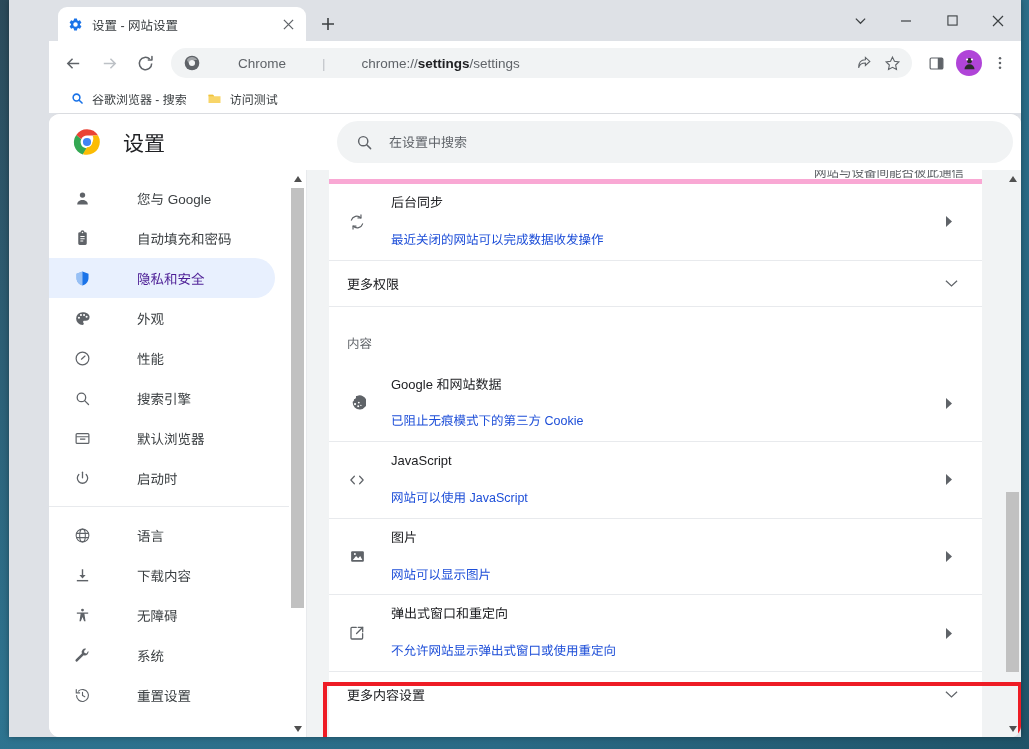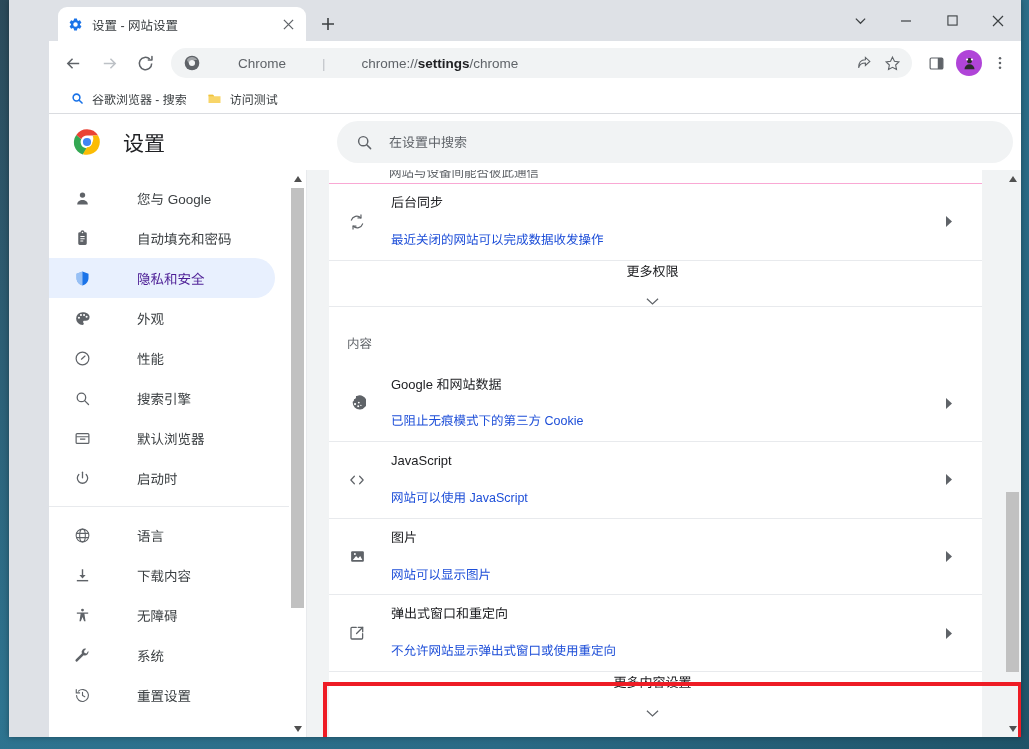--- a/index.html
+++ b/index.html
@@ -100,20 +100,21 @@
     border-radius:4px; margin-right:4px;justify-content:space-between;
   }
   .bm-icon{ width:16px; height:16px; margin-right:7px; flex:none;
     display:flex; align-items:center; justify-content:center; }
   .bm-label{ font-size:12px; color:#3c4043; white-space:nowrap; }
 
   
   #viewport{
     flex:1; background:#fff; display:flex; position:relative; overflow:hidden;
     border-top:1px solid #dadce0;
+    border-radius:11px;
   }
   #page{
     flex:1; display:flex; flex-direction:column; overflow:hidden; position:relative;
   }
 
   
   #settings-header{
     height:56px; flex:none; background:#fff; display:flex; align-items:center;
     padding-left:24px; position:relative; z-index:3;
   }
@@ -188,32 +189,32 @@
     display:flex; align-items:center; justify-content:center;
   }
   .row-text{ flex:1; min-width:0; }
   .row-title{ font-size:13px; color:#202124; line-height:1.45; }
   .row-sub{ font-size:12.5px; color:#1d4ed8; line-height:1.5; margin-top:18px; }
   .row-arrow{ width:18px; flex:none; color:#5f6368; display:flex;
     align-items:center; justify-content:center; }
 
   .collapse-row{
     display:flex; align-items:center; height:46px; padding:0 24px 0 18px;
-    background:#fff; border-bottom:1px solid #e8eaed; cursor:pointer;flex-direction:column;
+    background:#fff; border-bottom:1px solid #e8eaed; cursor:pointer;
   }
   .collapse-label{ flex:1; font-size:13px; color:#202124; }
   .collapse-chevron{ color:#5f6368; display:flex; align-items:center; }
 
   .section-head{
     background:#fff; padding:26px 18px 14px 18px; font-size:12.5px;
     color:#5f6368;
   }
   .partial-row{
     background:#fff; padding:0 18px 8px 60px; overflow:hidden;
-    height:14px; border-bottom:1px solid #f9a8d4;
+    height:14px; border-bottom:5px solid #f9a8d4;text-align:right;
   }
   .partial-text{ font-size:12.5px; color:#5f6368; position:relative; top:-8px; }
   .spacer-white{ background:#fff; height:10px; }
 
   #highlight-box{
     position:absolute; left:274px; top:568px; width:699px; height:68px;
     border:4px solid #ee1c25; pointer-events:none; z-index:20;
   }
 </style>
 </head>
@@ -287,21 +288,21 @@
       <span id="omnibox-icon">
         <svg width="16" height="16" viewBox="0 0 24 24">
           <circle cx="12" cy="12" r="11" fill="#5f6368"></circle>
           <circle cx="12" cy="12" r="4.6" fill="#f1f3f4"></circle>
           <path d="M12 7.4 H22.3 A11 11 0 0 0 12 1 Z" fill="#f1f3f4" opacity="0"></path>
           <path d="M12 3 a9 9 0 0 1 7.8 4.5 H12 a4.5 4.5 0 0 0-3.9 6.8 L4.3 7.6 A9 9 0 0 1 12 3z" fill="#f1f3f4" opacity=".45"></path>
         </svg>
       </span>
       <span id="omnibox-scheme">Chrome</span>
       <span id="omnibox-sep">|</span>
-      <span id="omnibox-url"><span>chrome://</span><b>settings</b><span>/chrome</span></span>
+      <span id="omnibox-url"><span>chrome://</span><b>settings</b><span>/settings</span></span>
       <span id="omnibox-actions">
         <span class="omni-act">
           <svg width="16" height="16" viewBox="0 0 20 20" stroke="currentColor" stroke-width="1.4" fill="none">
             <path d="M13 6 L13 3 L18.5 8 L13 13 L13 10 C8 10 5.5 12 4.5 16 C4.5 9.5 8 6 13 6z"></path>
           </svg>
         </span>
         <span class="omni-act">
           <svg width="17" height="17" viewBox="0 0 20 20" stroke="currentColor" stroke-width="1.3" fill="none">
             <path d="M10 2.5 L12.3 7.4 L17.5 8.1 L13.7 11.8 L14.7 17 L10 14.5 L5.3 17 L6.3 11.8 L2.5 8.1 L7.7 7.4 Z"></path>
           </svg>

